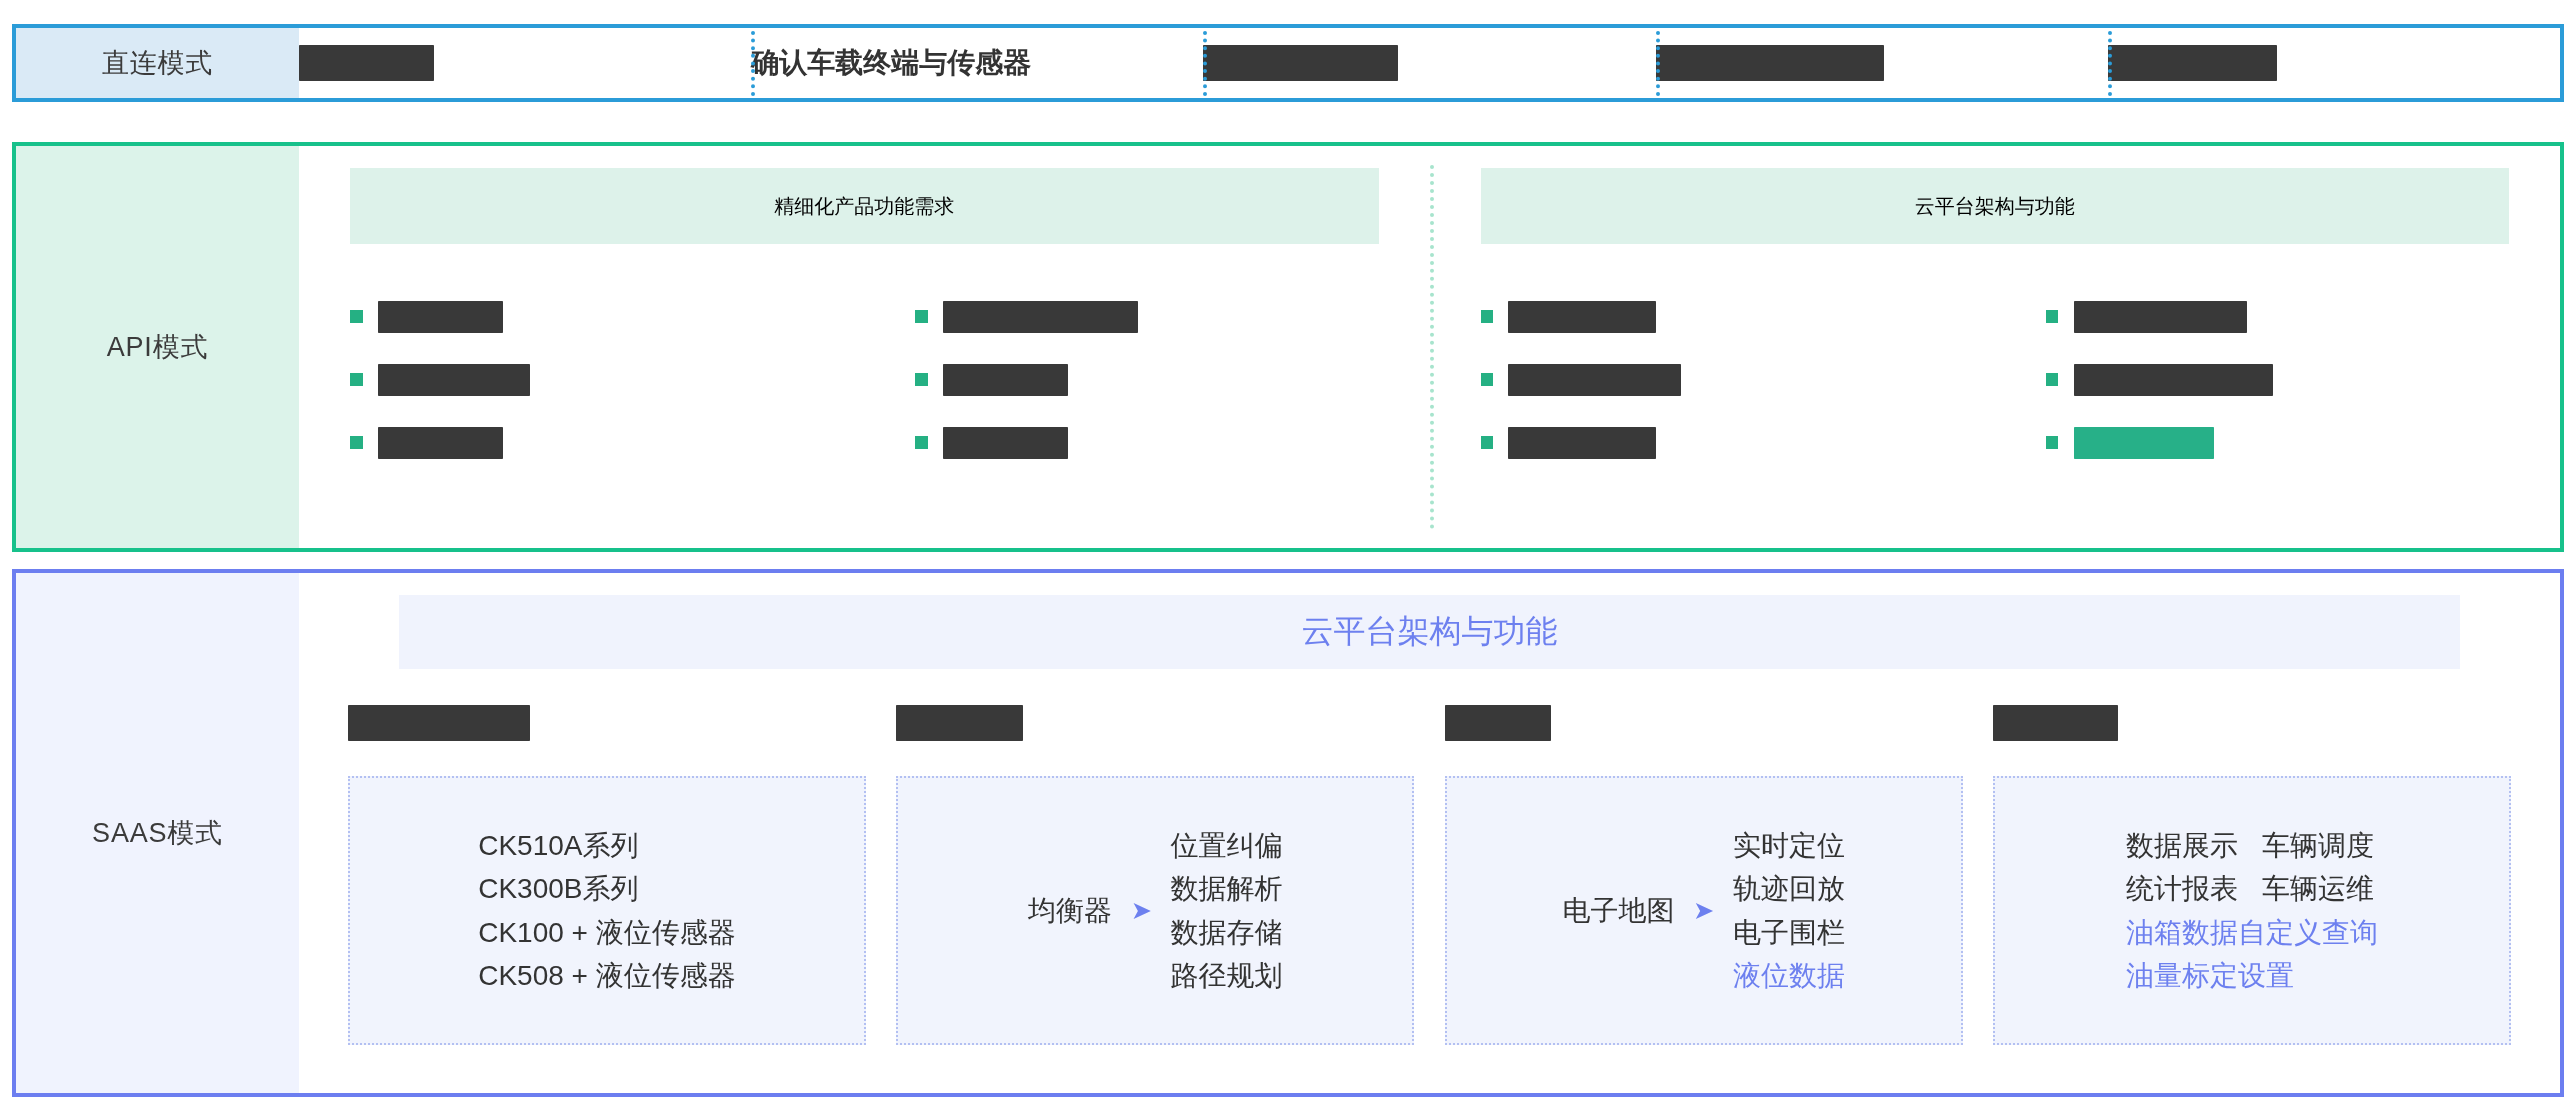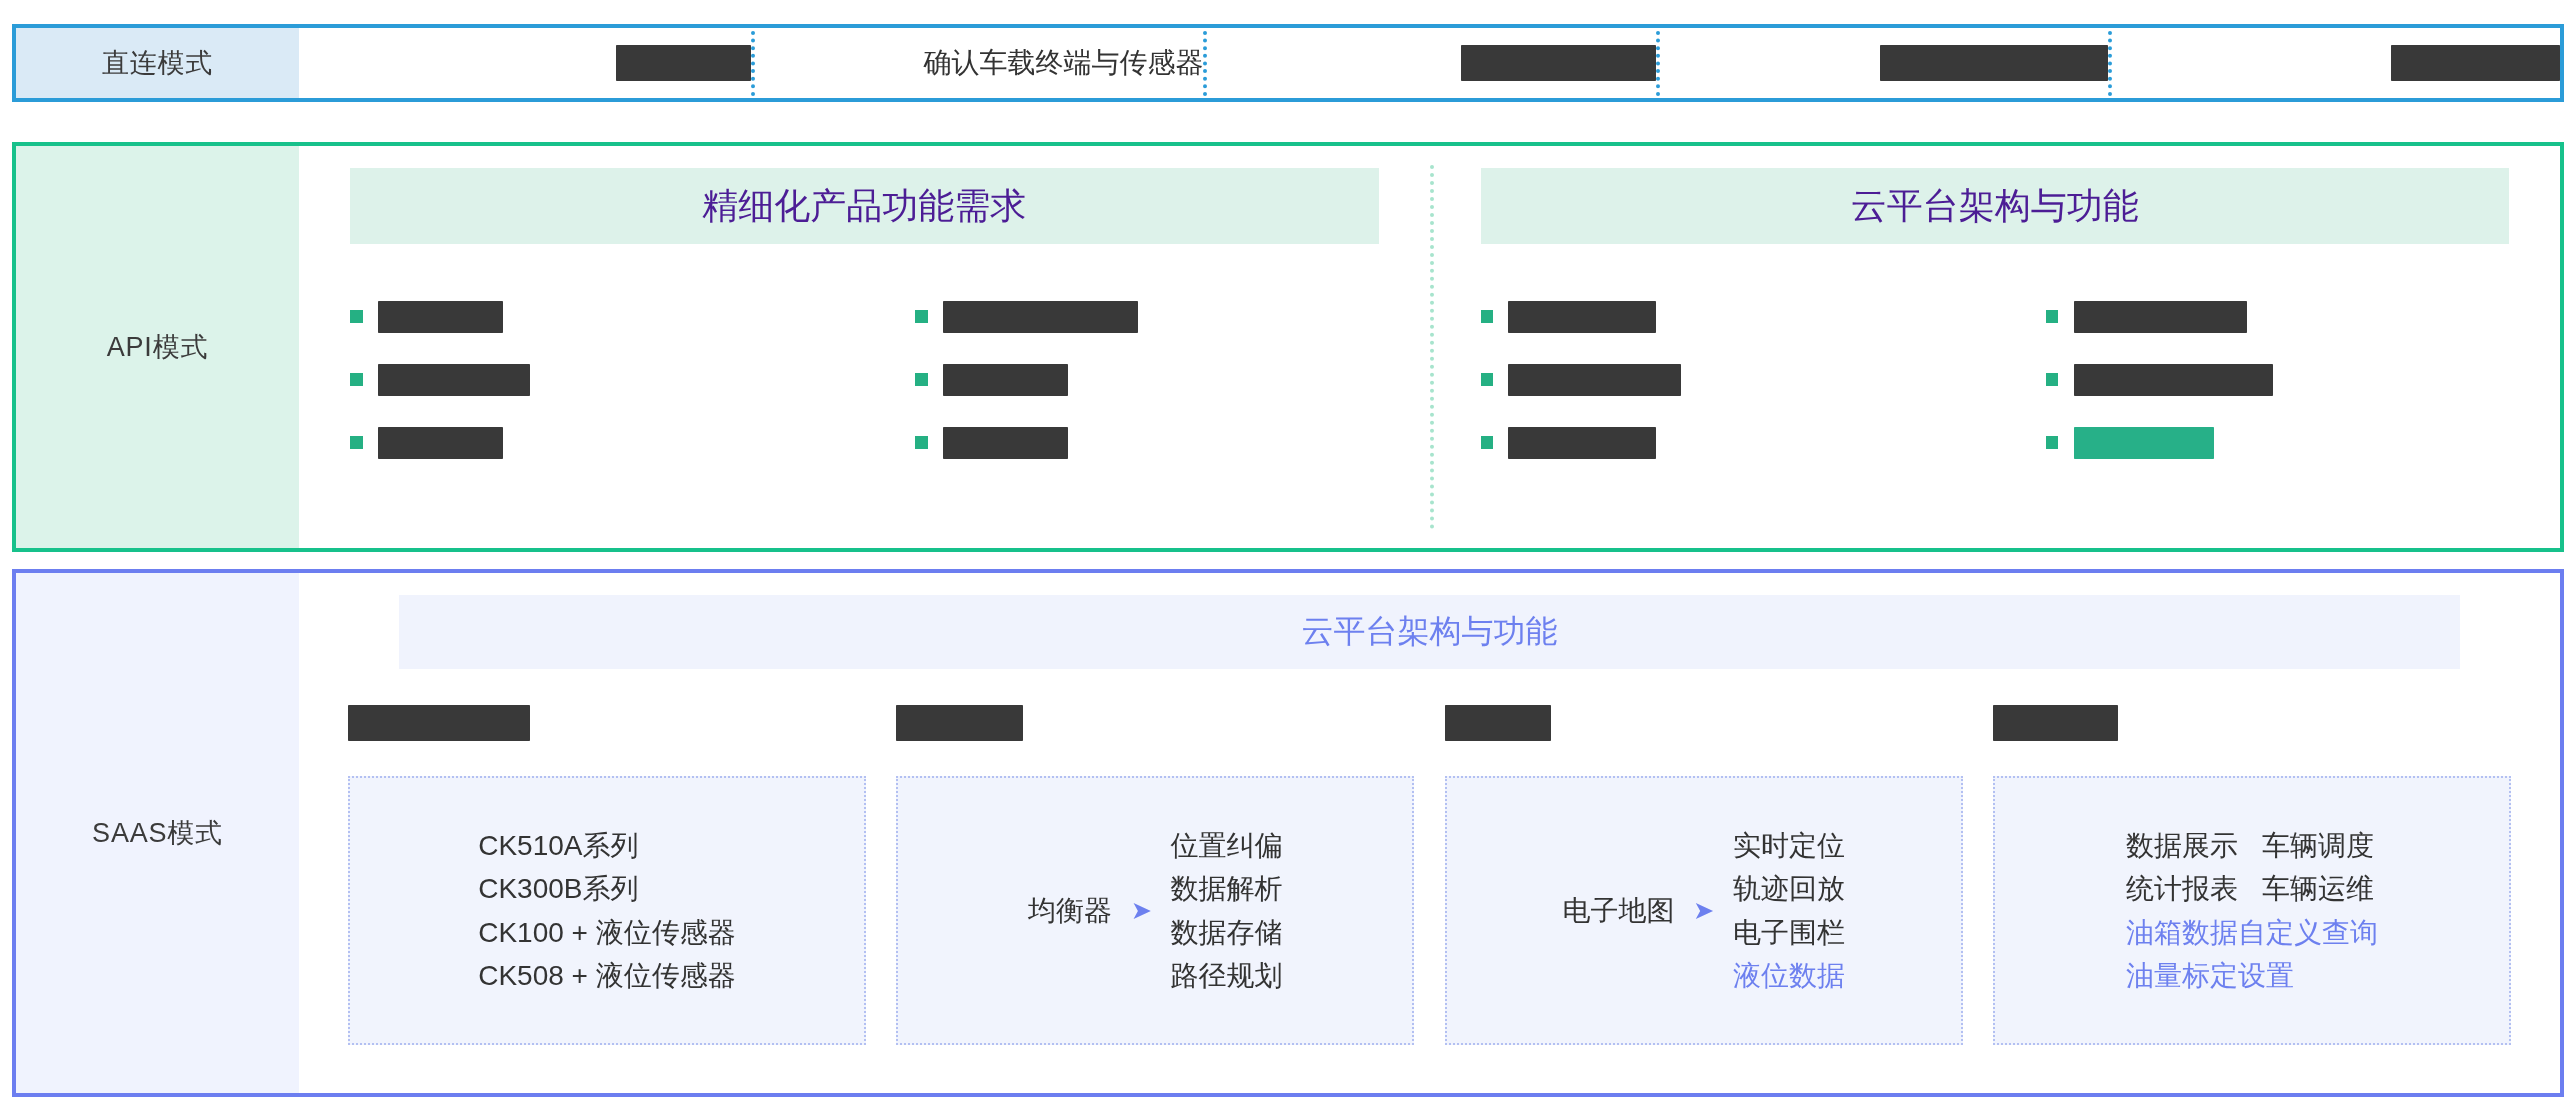--- a/index.html
+++ b/index.html
@@ -46,22 +46,23 @@
   #band-direct .band-label { background: #daeaf6; }
   #band-direct .band-body {
     display: flex;
     align-items: center;
   }
   .direct-cell {
     flex: 1 1 0;
     height: 100%;
     display: flex;
     align-items: center;
-    justify-content: flex-end;
+    justify-content: flex-start;
     position: relative;
+    font-weight: bold;
   }
   .direct-cell + .direct-cell::before {
     content: "";
     position: absolute;
     left: 0; top: 2.5px; bottom: 2.5px;
     border-left: 4.2px dotted #2b9cd8;
   }
 
   
   #band-api {
@@ -82,22 +83,22 @@
     left: 0; top: 18.6px; bottom: 18.6px;
     border-left: 4.2px dotted #a7e4cd;
   }
   .api-head {
     margin: 0 51px;
     height: 76px;
     background: #ddf2ea;
     display: flex;
     align-items: center;
     justify-content: center;
-    font-size: 36px;
-    color: #4c1d95;
+    font-size: 20px;
+    color: #000000;
   }
   .api-items {
     display: flex;
     margin-top: 41px;
   }
   .api-subcol { flex: 1 1 0; padding-left: 51px; }
   .api-item {
     display: flex;
     align-items: center;
     height: 63px;

